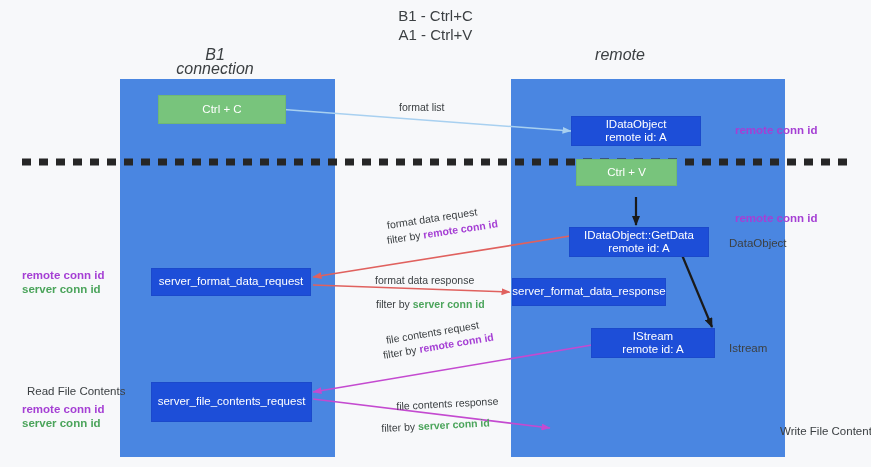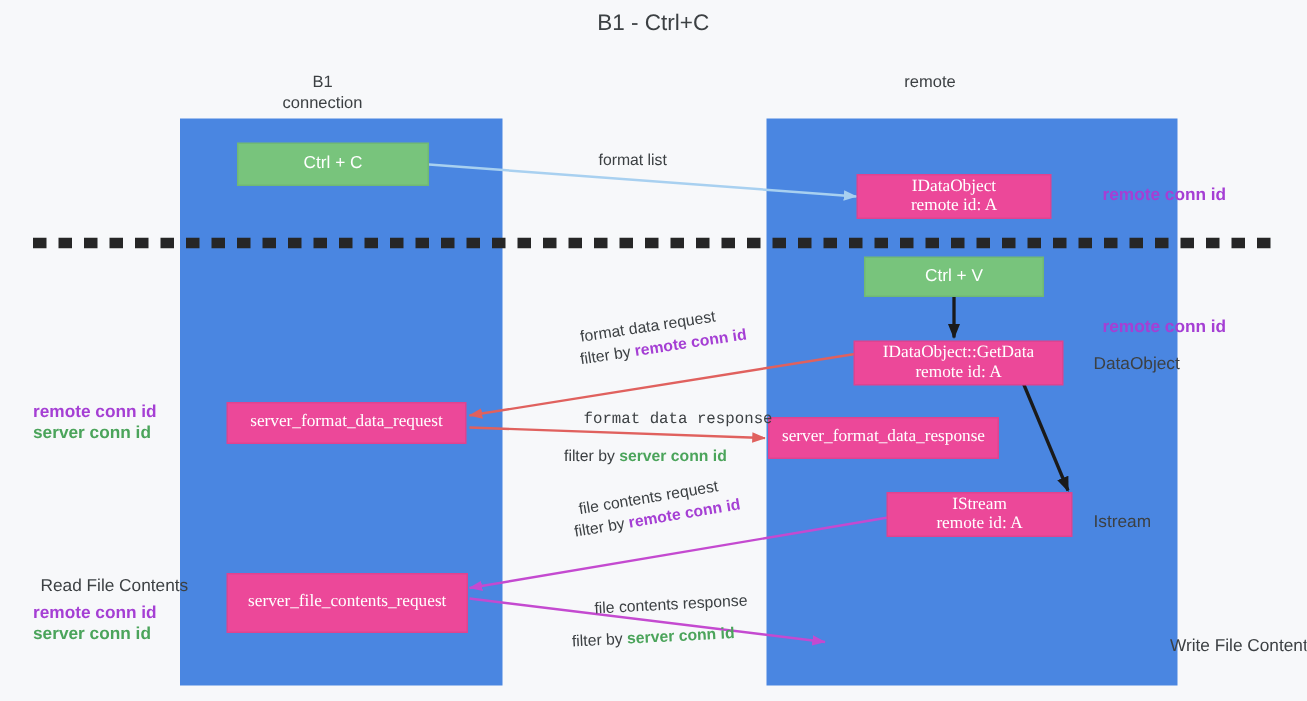--- a/index.html
+++ b/index.html
@@ -7,33 +7,33 @@
   body{width:871px;height:467px;overflow:hidden;
        font-family:"Liberation Sans","DejaVu Sans",sans-serif;
        color:#3c4043;-webkit-font-smoothing:antialiased;}
   #stage{position:relative;width:871px;height:467px;background:#f7f8fa;}
 
   
   .title{position:absolute;left:0;top:6px;width:871px;text-align:center;
          font-size:15px;line-height:19px;color:#3c4043;}
 
   
-  .colhead{position:absolute;text-align:center;font-size:11px;
-           line-height:14px;color:#3c4043;}
+  .colhead{position:absolute;text-align:center;font-size:16px;
+           line-height:14px;color:#3c4043;font-style:italic;}
 
   
   .lane{position:absolute;background:#4a86e1;}
 
   
   .node{position:absolute;box-sizing:border-box;display:flex;
         flex-direction:column;align-items:center;justify-content:center;
         text-align:center;color:#ffffff;font-size:11.5px;line-height:13.5px;
         border:1px solid rgba(0,0,0,.06);}
   .node.green{background:#78c47c;}
-  .node.orange{background:#ec4899;font-family:Liberation Serif, serif;}
+  .node.orange{background:#1d4ed8;}
   .node .l2{font-size:11.5px;line-height:13.5px;}
 
   
   .lbl{position:absolute;font-size:11.5px;line-height:14px;color:#3c4043;
        white-space:nowrap;}
   .lbl.purple{color:#a53fd4;font-weight:bold;}
   .lbl.green{color:#4ba45b;font-weight:bold;}
 
   
   .cap{position:absolute;font-size:10.5px;line-height:13px;color:#3c4043;
@@ -45,20 +45,21 @@
   svg.overlay{position:absolute;left:0;top:0;width:871px;height:467px;
               pointer-events:none;overflow:visible;}
 </style>
 </head>
 <body>
 
 <div id="stage">
 
   <div class="title">
     <div>B1 - Ctrl+C</div>
+    <div>A1 - Ctrl+V</div>
   </div>
 
   <div class="colhead" style="left:150px;top:48px;width:130px;">
     <div>B1</div>
     <div>connection</div>
   </div>
   <div class="colhead" style="left:555px;top:48px;width:130px;">
     <div>remote</div>
   </div>
 
@@ -108,21 +109,21 @@
 
   <div class="node orange" style="left:151px;top:382px;width:161px;height:40px;">
     <div>server_file_contents_request</div>
   </div>
 
   <div class="node orange" style="left:571px;top:116px;width:130px;height:30px;">
     <div>IDataObject</div>
     <div class="l2">remote id: A</div>
   </div>
 
-  <div class="node green" style="left:576px;top:171px;width:120px;height:27px;">
+  <div class="node green" style="left:576px;top:159px;width:101px;height:27px;">
     <div>Ctrl + V</div>
   </div>
 
   <div class="node orange" style="left:569px;top:227px;width:140px;height:30px;">
     <div>IDataObject::GetData</div>
     <div class="l2">remote id: A</div>
   </div>
 
   <div class="node orange" style="left:512px;top:278px;width:154px;height:28px;">
     <div>server_format_data_response</div>
@@ -136,21 +137,21 @@
 
   <div class="cap" style="left:399px;top:101px;">format list</div>
 
   <div class="cap" style="left:386px;top:219px;transform:rotate(-8.6deg);">
     <span>format data request</span>
   </div>
   <div class="cap" style="left:386px;top:234px;transform:rotate(-8.6deg);">
     <span>filter by </span><span class="purple">remote conn id</span>
   </div>
 
-  <div class="cap" style="left:389px;top:274px;font-family:Liberation Mono, monospace;">
+  <div class="cap" style="left:375px;top:274px;">
     <span>format data response</span>
   </div>
   <div class="cap" style="left:376px;top:298px;">
     <span>filter by </span><span class="green">server conn id</span>
   </div>
 
   <div class="cap" style="left:385px;top:334px;transform:rotate(-9.5deg);">
     <span>file contents request</span>
   </div>
   <div class="cap" style="left:382px;top:349px;transform:rotate(-9.5deg);">

